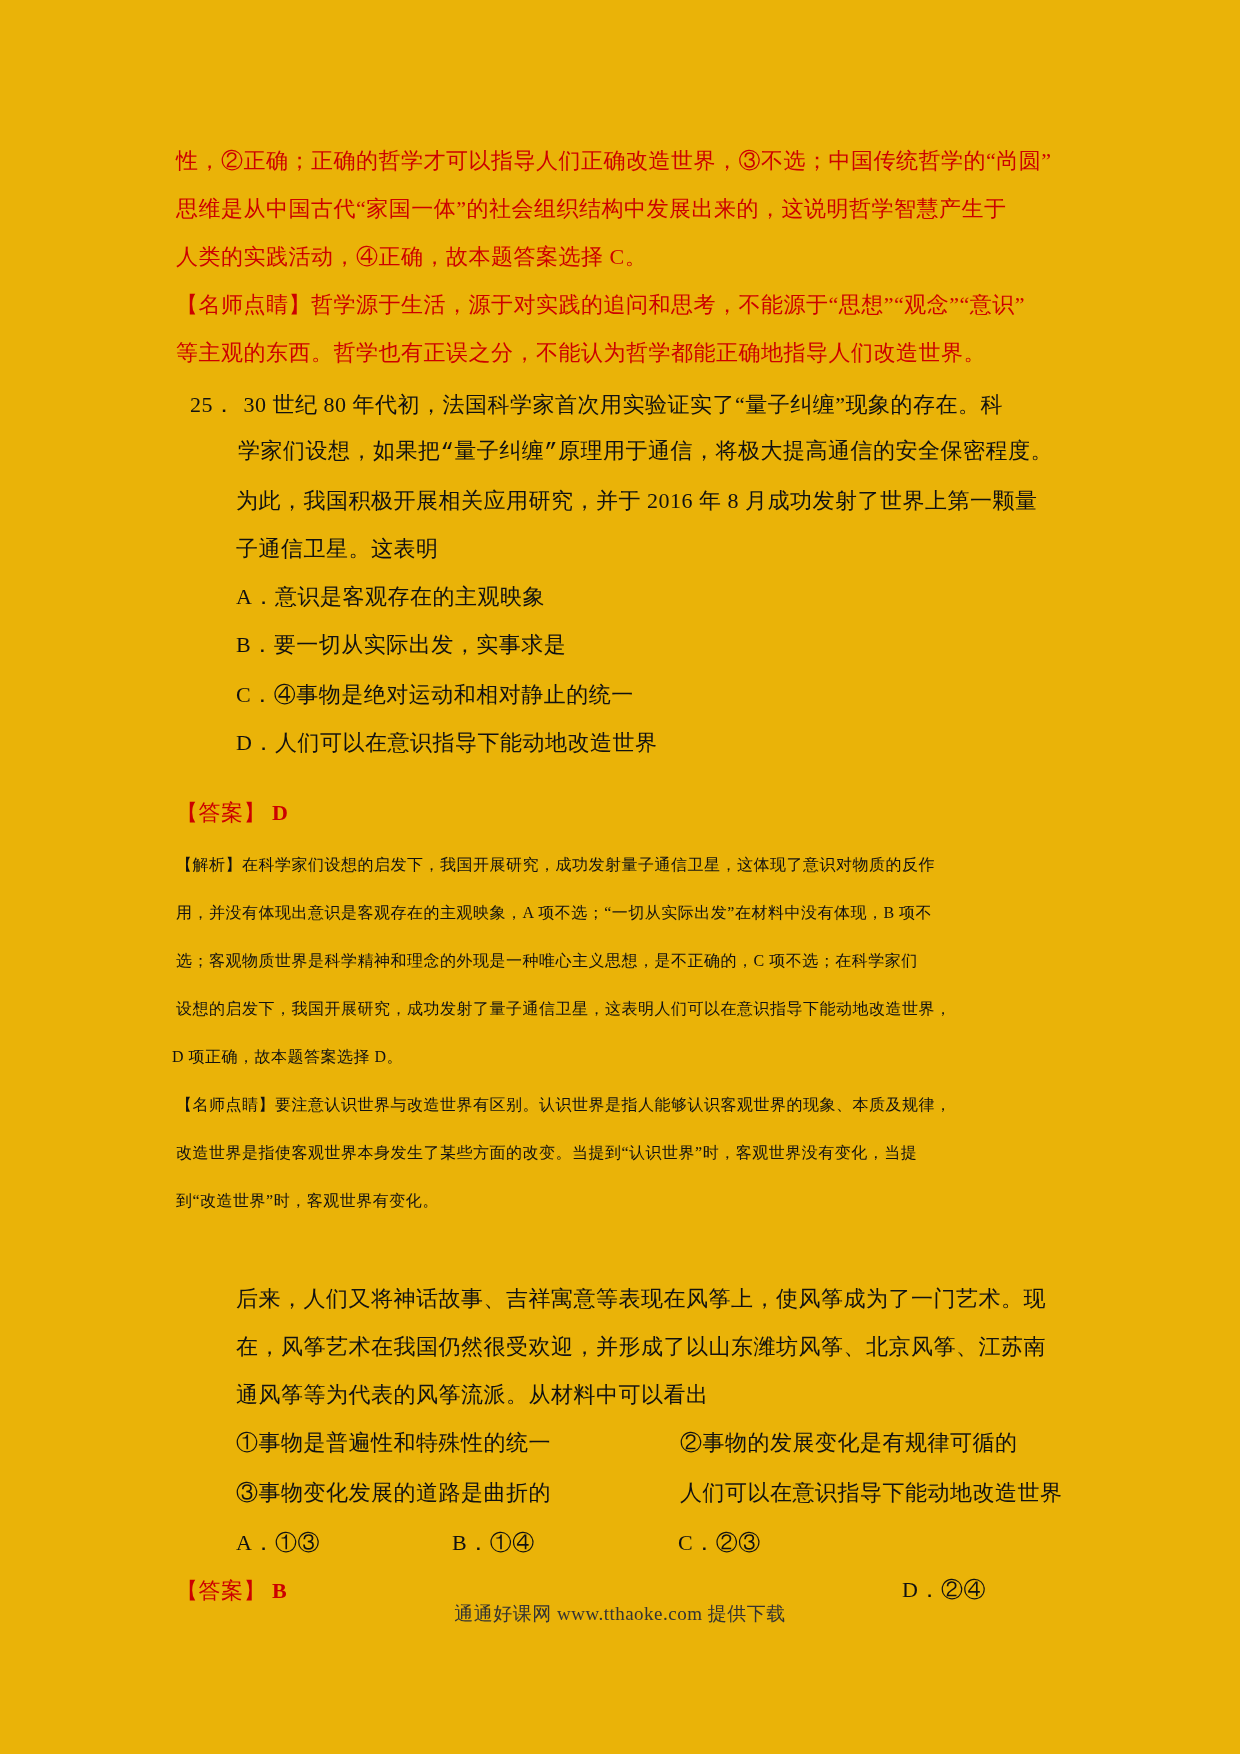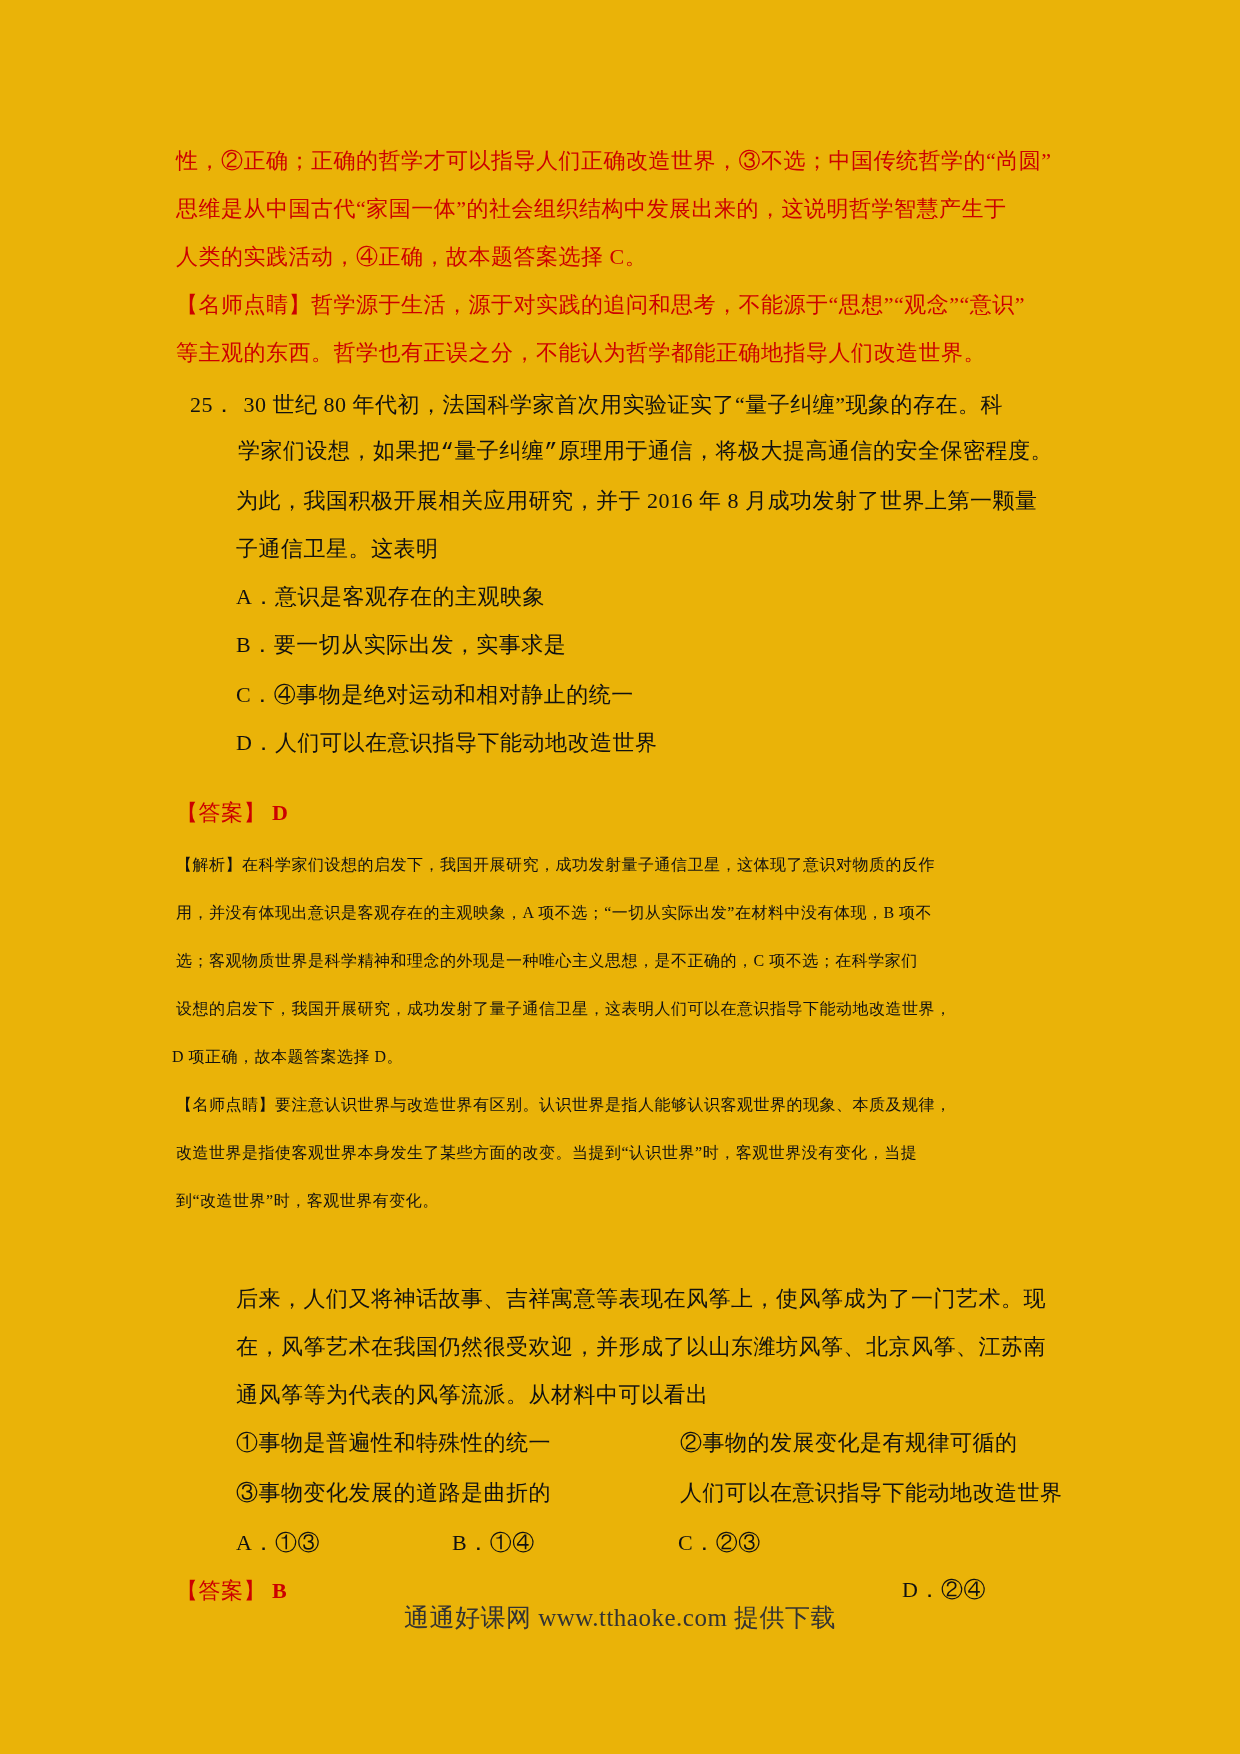--- a/index.html
+++ b/index.html
@@ -25,21 +25,21 @@
   .q-num { padding-right: 8px; }
   .answer-value {
     font-weight: bold;
     padding-left: 6px;
   }
   .footer-line {
     position: absolute;
     left: 0; right: 0;
     top: 1601px;
     text-align: center;
-    font-size: 25px;
+    font-size: 19px;
     color: #333333;
     letter-spacing: 0.5px;
   }
 </style>
 </head>
 <body>
 
 <div class="page">
 
   <div class="line red" style="top:148px; left:176px;">性，②正确；正确的哲学才可以指导人们正确改造世界，③不选；中国传统哲学的“尚圆”</div>

